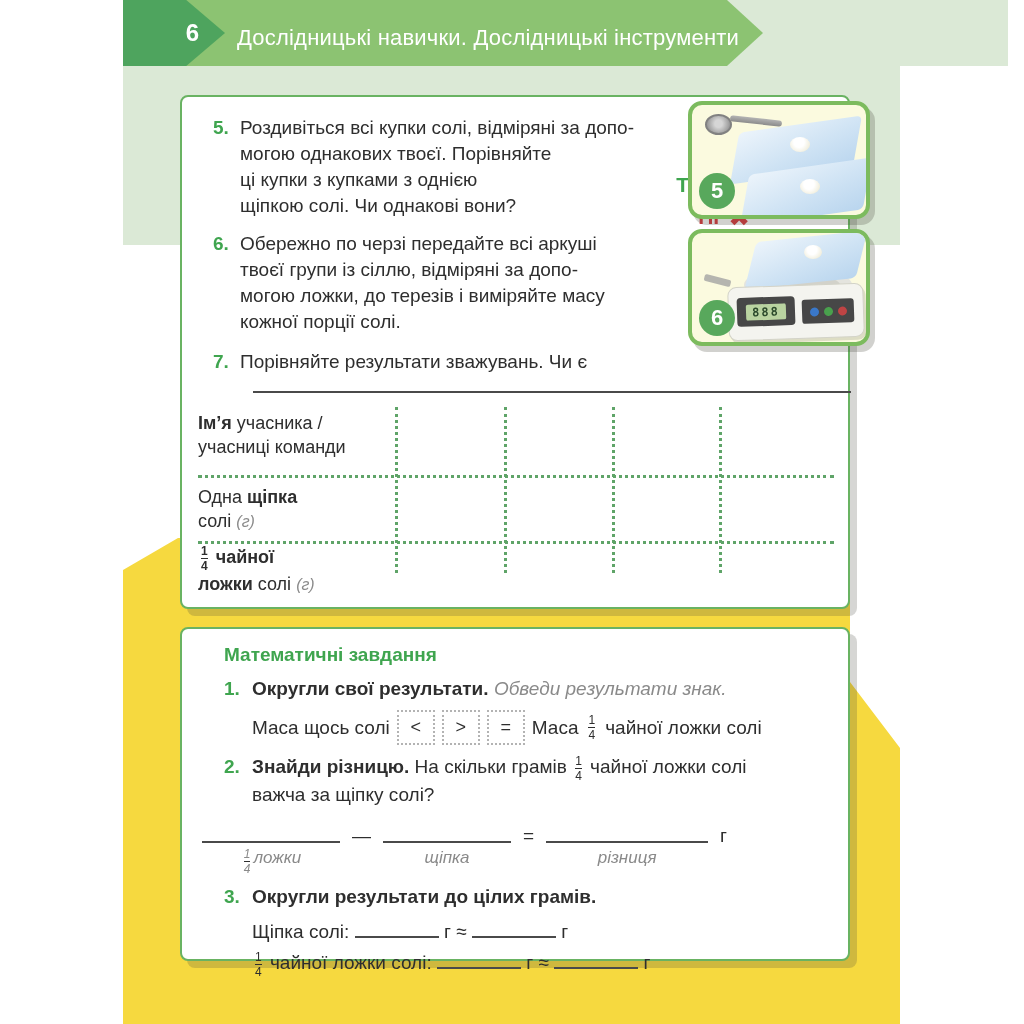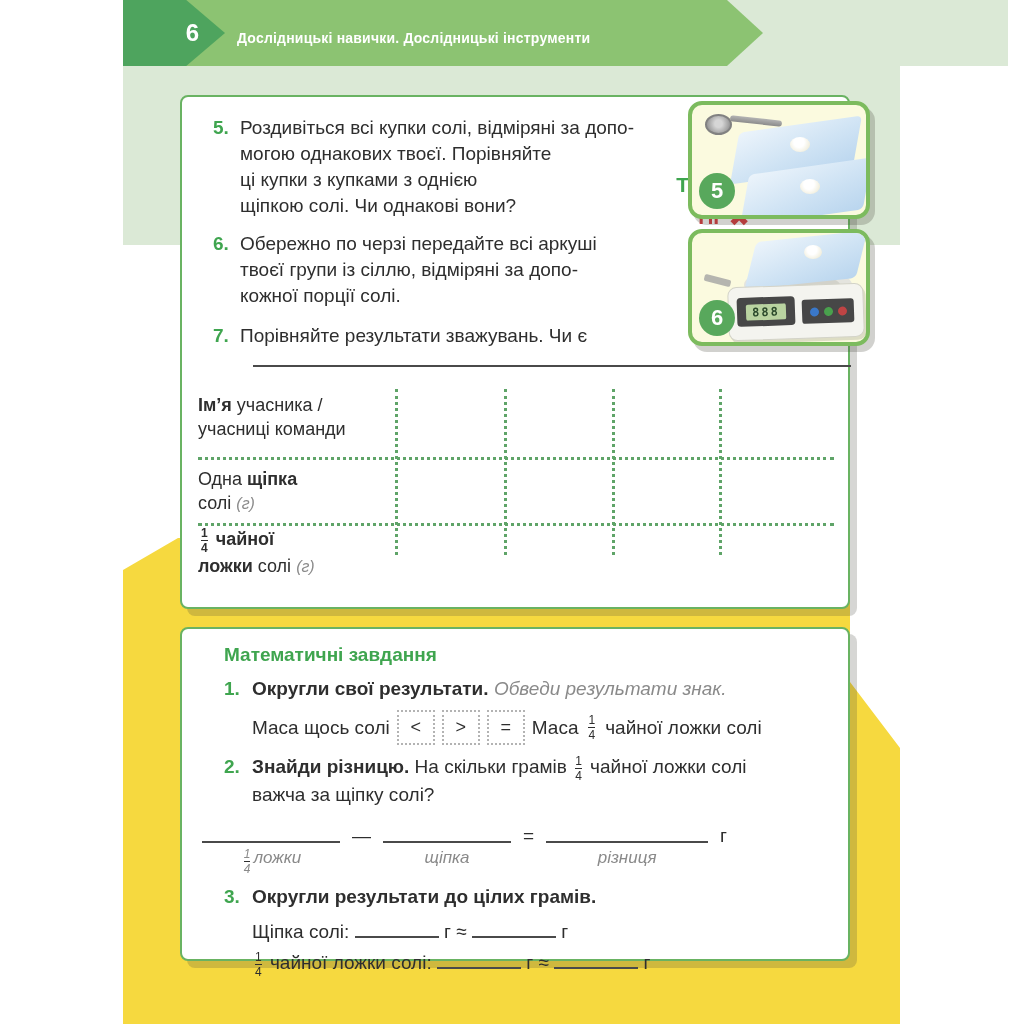--- a/index.html
+++ b/index.html
@@ -8,21 +8,21 @@
 
   
   .hdr-light{position:absolute;left:123px;top:0;width:885px;height:66px;background:#dbe9d6;}
   .hdr-mid{position:absolute;left:123px;top:0;width:640px;height:66px;background:#8cc372;
            clip-path:polygon(0 0,calc(100% - 36px) 0,100% 50%,calc(100% - 36px) 100%,0 100%);}
   .hdr-dark{position:absolute;left:123px;top:0;width:102px;height:66px;background:#4ea45e;
             clip-path:polygon(0 0,62% 0,100% 50%,62% 100%,0 100%);}
   .hdr-badge{position:absolute;left:123px;top:0;width:76px;height:66px;display:flex;align-items:center;
              justify-content:flex-end;color:#fff;font-size:24px;font-weight:bold;}
   .hdr-title{position:absolute;left:237px;top:0;height:76px;display:flex;align-items:center;
-             color:#ffffff;font-size:14px;font-weight:bold;letter-spacing:.2px;}
+             color:#ffffff;font-size:22px;font-weight:normal;letter-spacing:.2px;}
 
   
   .bg-green{position:absolute;left:123px;top:66px;width:777px;height:179px;background:#dbe9d6;}
   .bg-yellow{position:absolute;left:123px;top:530px;width:777px;height:494px;background:#f6d93f;
              clip-path:polygon(55px 8px,727px 8px,727px 152px,777px 218px,777px 494px,0 494px,0 40px);}
 
   
   .card{position:absolute;background:#ffffff;border:2px solid #69b362;border-radius:8px;
         box-shadow:7px 7px 0 rgba(70,70,60,0.22);box-sizing:border-box;}
   #card1{left:180px;top:95px;width:670px;height:514px;padding:18px 16px 0 16px;}
@@ -38,21 +38,21 @@
   .yn-row{display:flex;align-items:center;justify-content:flex-end;gap:9px;height:32px;}
   .yn-yes{color:#3fa54f;font-weight:bold;font-size:21px;}
   .yn-no{color:#d93a3e;font-weight:bold;font-size:21px;}
   .icn-check{color:#3fa54f;font-size:30px;line-height:1;}
   .icn-cross{color:#d93a3e;font-size:26px;line-height:1;}
 
   .blank{display:inline-block;border-bottom:2px solid #4a4a4a;height:18px;vertical-align:baseline;}
   .wide-line{margin:14px 0 0 55px;width:598px;border-bottom:2px solid #4a4a4a;height:2px;}
 
   
-  .rtable{position:relative;margin-top:20px;width:636px;height:170px;font-size:18px;line-height:24px;}
+  .rtable{position:relative;margin-top:12px;width:636px;height:170px;font-size:18px;line-height:24px;}
   .hline{position:absolute;left:0;width:636px;border-top:3px dotted #5fa468;height:0;}
   .vline{position:absolute;top:2px;height:166px;border-left:3px dotted #5fa468;width:0;}
   .rlabel{position:absolute;left:0;width:195px;}
   .unit{font-style:italic;color:#8a8a8a;font-size:16px;}
   .tcell{position:absolute;}
 
   
   .frac{display:inline-block;vertical-align:-7px;text-align:center;line-height:1;margin:0 3px;}
   .frac .fn,.frac .fd{display:block;font-size:12px;font-weight:normal;}
   .frac .fb{display:block;border-top:1.3px solid #2e2e2e;margin:1px 0;}
@@ -136,20 +136,21 @@
         <span class="yn-no">НІ</span>
         <span class="icn-cross">✖</span>
       </div>
     </div>
 
     <div class="item mt12">
       <div class="num">6.</div>
       <div class="body">
         <div>Обережно по черзі передайте всі аркуші</div>
         <div>твоєї групи із сіллю, відміряні за допо-</div>
+        <div>могою ложки, до терезів і виміряйте масу</div>
         <div>кожної порції солі.</div>
       </div>
     </div>
 
     <div class="item mt14">
       <div class="num">7.</div>
       <div class="body">
         <div>Порівняйте результати зважувань. Чи є</div>
       </div>
     </div>

